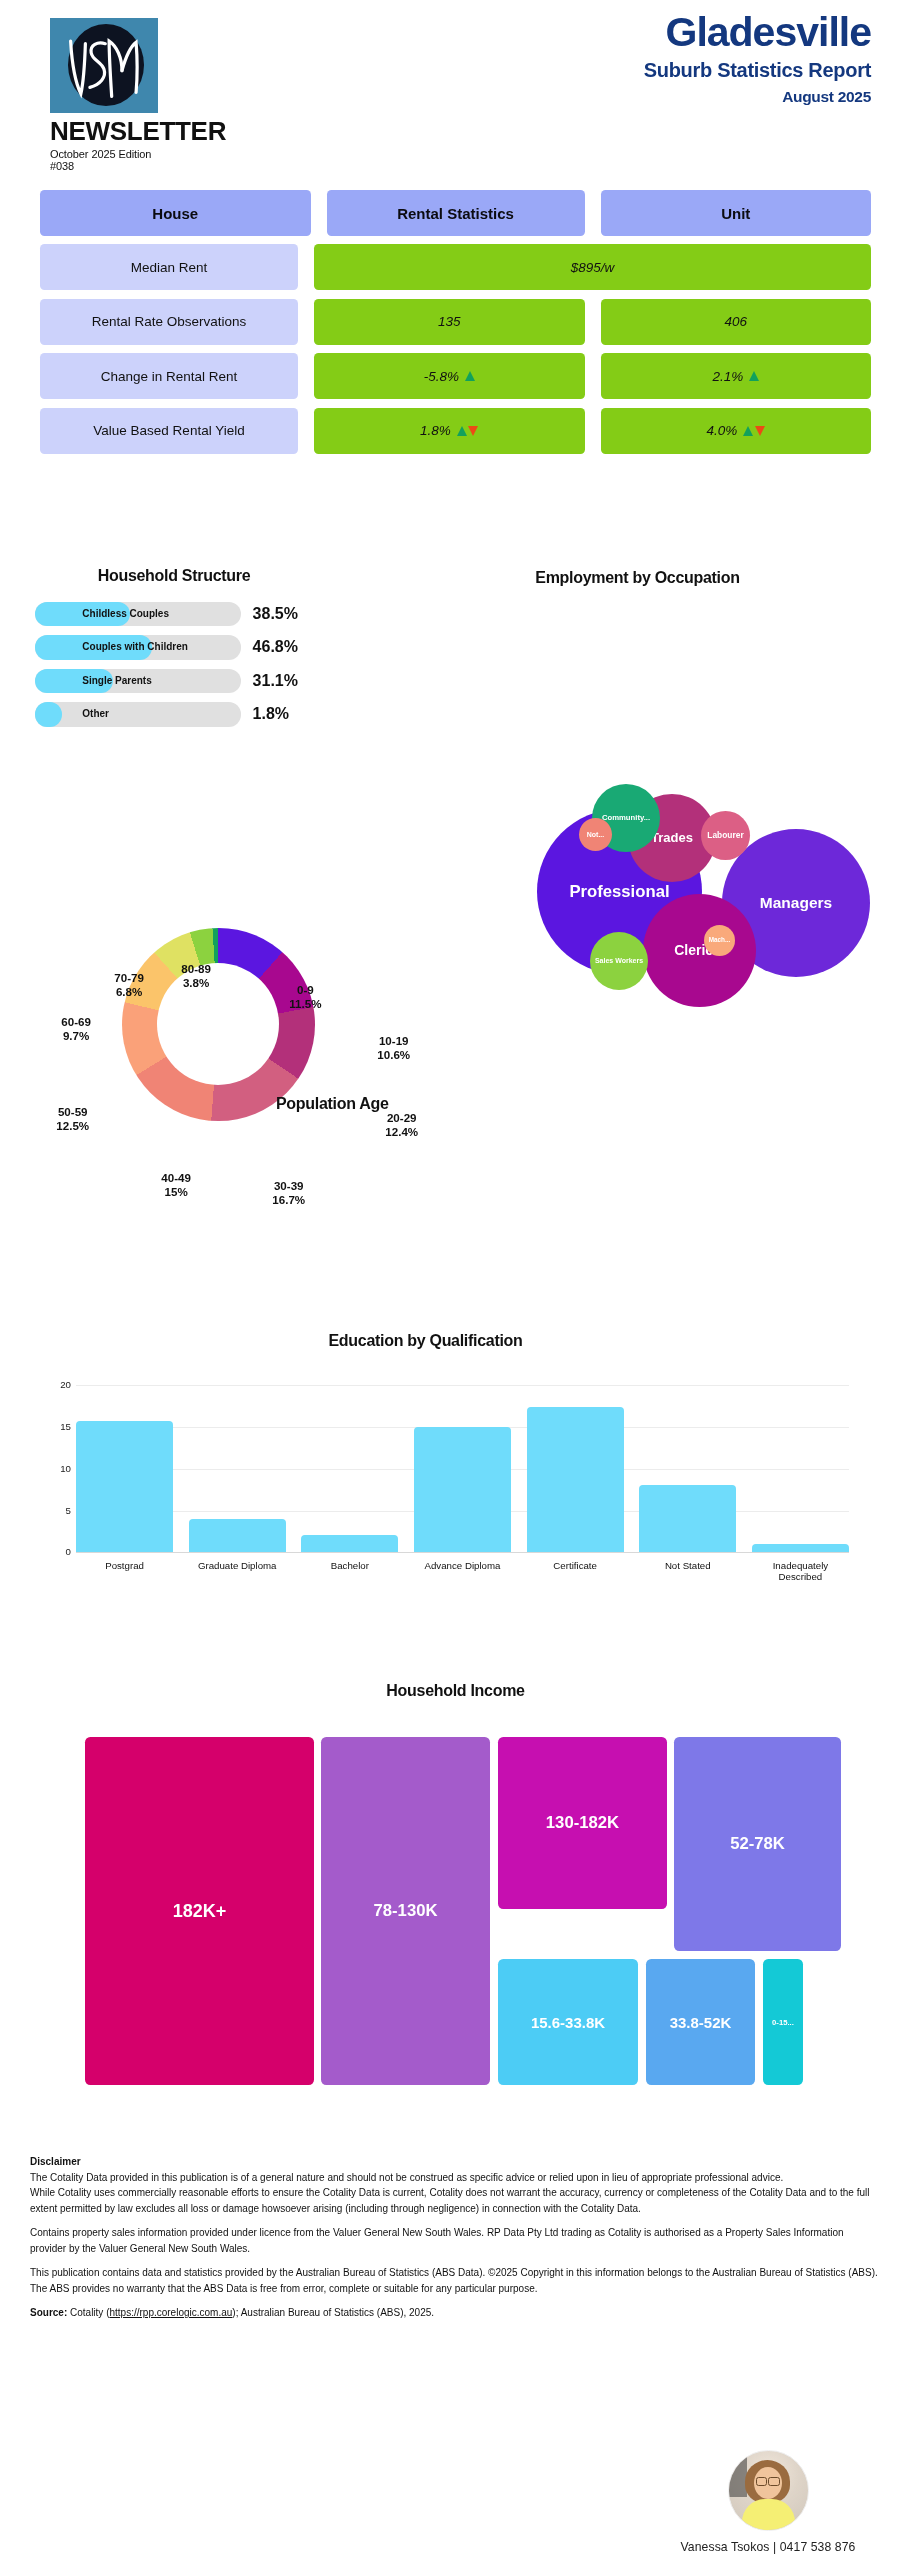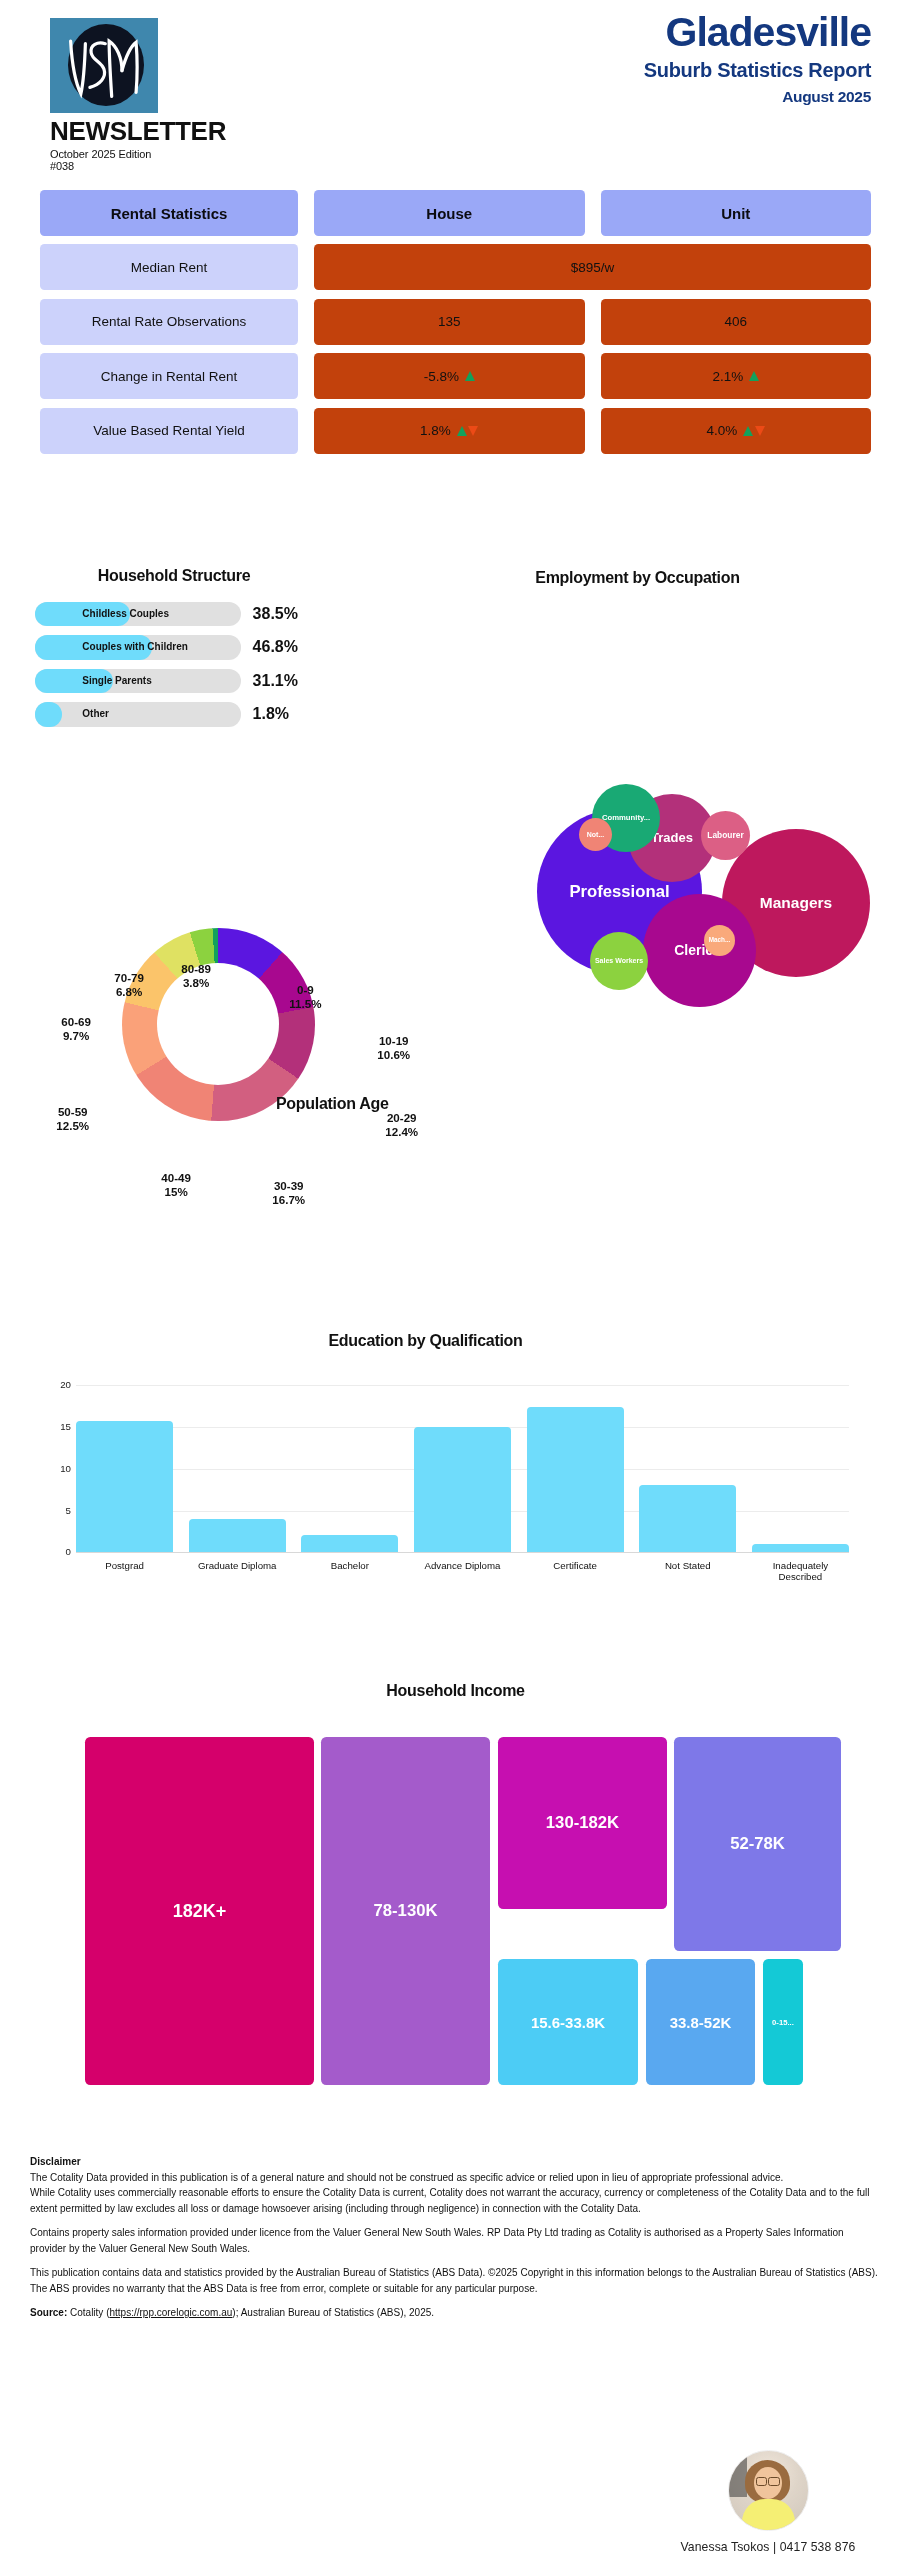--- a/index.html
+++ b/index.html
@@ -22,21 +22,21 @@
   .report{font-size:20px;font-weight:bold;color:#14387f;margin-top:6.4px;letter-spacing:-0.3px;text-align:right;}
   .period{font-size:15.5px;font-weight:bold;color:#14387f;margin-top:6.4px;letter-spacing:-0.3px;}
 
   
   .rtable{position:absolute;left:40px;top:190px;width:831px;}
   .rrow{display:flex;gap:16px;margin-bottom:8.4px;}
   .rcell{border-radius:4.5px;display:flex;align-items:center;justify-content:center;
     height:46px;font-size:13.5px;}
   .rcell.head{background:#9aa8f7;font-weight:bold;color:#0b0b10;font-size:15px;}
   .rcell.lbl{background:#ccd2fb;flex:0 0 258px;color:#111;}
-  .rcell.val{background:#c2410c;flex:1;color:#111;}
+  .rcell.val{background:#84cc16;flex:1;color:#111;font-style:italic;}
   .rcell.headlbl{flex:0 0 258px;}
   .rcell.headval{flex:1;}
   .tri{display:inline-block;width:0;height:0;margin-left:5.8px;vertical-align:middle;}
   .tri.up{border-left:5.8px solid transparent;border-right:5.8px solid transparent;border-bottom:10.3px solid #12a15c;}
   .tri.down{border-left:5.8px solid transparent;border-right:5.8px solid transparent;border-top:10.3px solid #ec4a16;margin-left:1.9px;}
 
   
   .sec-title{font-size:16px;font-weight:bold;color:#111;letter-spacing:-0.3px;}
 
   
@@ -128,22 +128,22 @@
   </div>
   <div class="title-wrap">
     <div class="suburb">Gladesville</div>
     <div class="report">Suburb Statistics Report</div>
     <div class="period">August 2025</div>
   </div>
 </div>
 
 <div class="rtable">
   <div class="rrow">
+    <div class="rcell head headval">House</div>
     <div class="rcell head headlbl">Rental Statistics</div>
-    <div class="rcell head headval">House</div>
     <div class="rcell head headval">Unit</div>
   </div>
   <div class="rrow">
     <div class="rcell lbl">Median Rent</div>
     <div class="rcell val">$895/w</div>
   </div>
   <div class="rrow">
     <div class="rcell lbl">Rental Rate Observations</div>
     <div class="rcell val">135</div>
     <div class="rcell val">406</div>
@@ -207,21 +207,21 @@
       </div>
     </div>
 </div>
 
 <div class="bub">
   <div class="sec-title bub-title">Employment by Occupation</div>
   <div id="bubbles">
       <div class="bubble" style="left: 125px; top: 254px; width: 165px; height: 165px; background: rgb(91, 22, 224); font-size: 16.7px;">
         <span>Professional</span>
       </div>
-      <div class="bubble" style="left: 310px; top: 274px; width: 148px; height: 148px; background: #be185d; font-size: 15.5px;">
+      <div class="bubble" style="left: 310px; top: 274px; width: 148px; height: 148px; background: #6d28d9; font-size: 15.5px;">
         <span>Managers</span>
       </div>
       <div class="bubble" style="left: 231px; top: 339px; width: 113px; height: 113px; background: rgb(168, 8, 143); font-size: 14px;">
         <span>Clerical</span>
       </div>
       <div class="bubble" style="left: 216px; top: 239px; width: 88px; height: 88px; background: rgb(179, 48, 122); font-size: 13px;">
         <span>Trades</span>
       </div>
       <div class="bubble" style="left: 180px; top: 229px; width: 68px; height: 68px; background: rgb(25, 169, 116); font-size: 7.7px;">
         <span>Community...</span>

